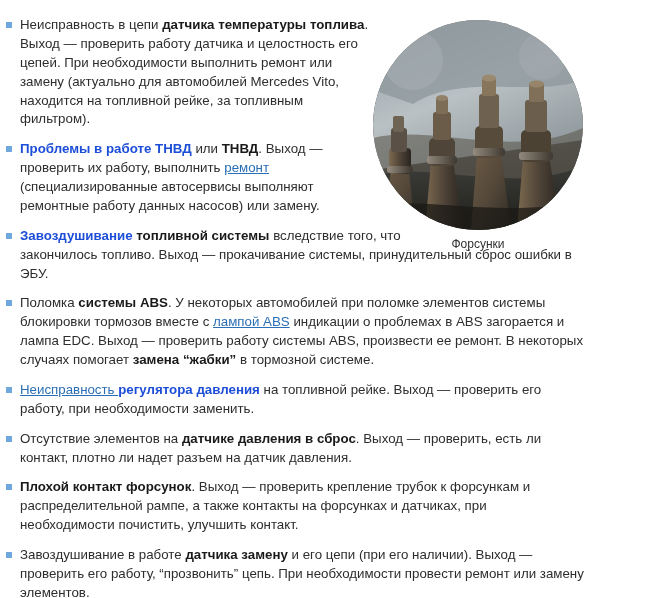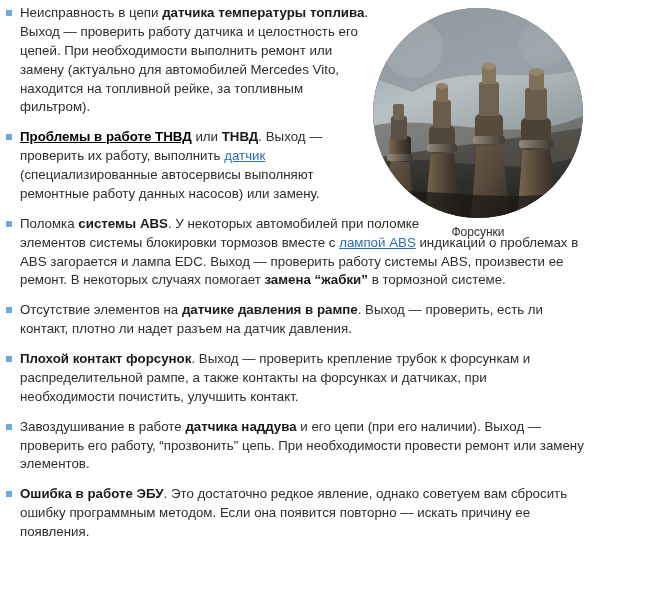--- a/index.html
+++ b/index.html
@@ -14,21 +14,21 @@
     font-size: 13.3px;
     line-height: 1.42;
     color: #2d2d2d;
     overflow: hidden;
     position: relative;
   }
   .page {
     position: relative;
     width: 591px;
     height: 598px;
-    padding: 4px 6px 0 6px;
+    padding: 16px 6px 0 6px;
     box-sizing: border-box;
   }
   ul.bullets {
     list-style: none;
     margin: 0;
     padding: 0;
   }
   li.item {
     position: relative;
     padding-left: 14px;
@@ -39,22 +39,21 @@
     position: absolute;
     left: 0;
     top: 6px;
     width: 6px;
     height: 6px;
     background: #6fa8dc;
   }
   .ln { display: inline; }
   b, .b { font-weight: bold; color: #1a1a1a; }
   .lnk-b {
-    color: #000000;
-    text-decoration: underline;
+    color: #1d4ed8;
     font-weight: bold;
   }
   .lnk-plain {
     color: #2a6fb5;
     text-decoration: underline;
   }
   .float-img {
     float: right;
     shape-outside: circle(50%);
     -webkit-shape-outside: circle(50%);
@@ -159,20 +158,22 @@
           <circle cx="40" cy="40" r="30" fill="#ffffff" opacity="0.10"></circle>
           <circle cx="170" cy="36" r="24" fill="#ffffff" opacity="0.07"></circle>
         </g>
       </svg>
     </div>
     <div class="caption">Форсунки</div>
   </div>
 
   <ul class="bullets" id="list">
       <li class="item"><span class="ln">Неисправность в цепи </span><span class="ln b">датчика температуры топлива</span><span class="ln">. Выход — проверить работу датчика и целостность его цепей. При необходимости выполнить ремонт или замену (актуально для автомобилей Mercedes Vito, находится на топливной рейке, за топливным фильтром).</span></li>
-      <li class="item"><span class="ln lnk-b">Проблемы в работе ТНВД</span><span class="ln"> или </span><span class="ln b">ТНВД</span><span class="ln">. Выход — проверить их работу, выполнить </span><span class="ln lnk-plain">датчик</span><span class="ln"> (специализированные автосервисы выполняют ремонтные работу данных насосов) или замену.</span></li>
+      <li class="item"><span class="ln lnk-b">Проблемы в работе ТНВД</span><span class="ln"> или </span><span class="ln b">ТНВД</span><span class="ln">. Выход — проверить их работу, выполнить </span><span class="ln lnk-plain">ремонт</span><span class="ln"> (специализированные автосервисы выполняют ремонтные работу данных насосов) или замену.</span></li>
+      <li class="item"><span class="ln lnk-b">Завоздушивание</span><span class="ln"> </span><span class="ln b">топливной системы</span><span class="ln"> вследствие того, что закончилось топливо. Выход — прокачивание системы, принудительный сброс ошибки в ЭБУ.</span></li>
       <li class="item"><span class="ln">Поломка </span><span class="ln b">системы ABS</span><span class="ln">. У некоторых автомобилей при поломке элементов системы блокировки тормозов вместе с </span><span class="ln lnk-plain">лампой ABS</span><span class="ln"> индикации о проблемах в ABS загорается и лампа EDC. Выход — проверить работу системы ABS, произвести ее ремонт. В некоторых случаях помогает </span><span class="ln b">замена “жабки”</span><span class="ln"> в тормозной системе.</span></li>
-      <li class="item"><span class="ln">Отсутствие элементов на </span><span class="ln b">датчике давления в рампе</span><span class="ln">. Выход — проверить, есть ли контакт, плотно ли надет разъем на датчик давления.</span></li>
+      <li class="item"><span class="ln lnk-plain">Неисправность </span><span class="ln lnk-b">регулятора давления</span><span class="ln"> на топливной рейке. Выход — проверить его работу, при необходимости заменить.</span></li>
+      <li class="item"><span class="ln">Отсутствие элементов на </span><span class="ln b">датчике давления в сброс</span><span class="ln">. Выход — проверить, есть ли контакт, плотно ли надет разъем на датчик давления.</span></li>
       <li class="item"><span class="ln b">Плохой контакт форсунок</span><span class="ln">. Выход — проверить крепление трубок к форсункам и распределительной рампе, а также контакты на форсунках и датчиках, при необходимости почистить, улучшить контакт.</span></li>
-      <li class="item"><span class="ln">Завоздушивание в работе </span><span class="ln b">датчика наддува</span><span class="ln"> и его цепи (при его наличии). Выход — проверить его работу, “прозвонить” цепь. При необходимости провести ремонт или замену элементов.</span></li>
+      <li class="item"><span class="ln">Завоздушивание в работе </span><span class="ln b">датчика замену</span><span class="ln"> и его цепи (при его наличии). Выход — проверить его работу, “прозвонить” цепь. При необходимости провести ремонт или замену элементов.</span></li>
       <li class="item"><span class="ln b">Ошибка в работе ЭБУ</span><span class="ln">. Это достаточно редкое явление, однако советуем вам сбросить ошибку программным методом. Если она появится повторно — искать причину ее появления.</span></li>
     </ul>
 </div>
 
 </body></html>

